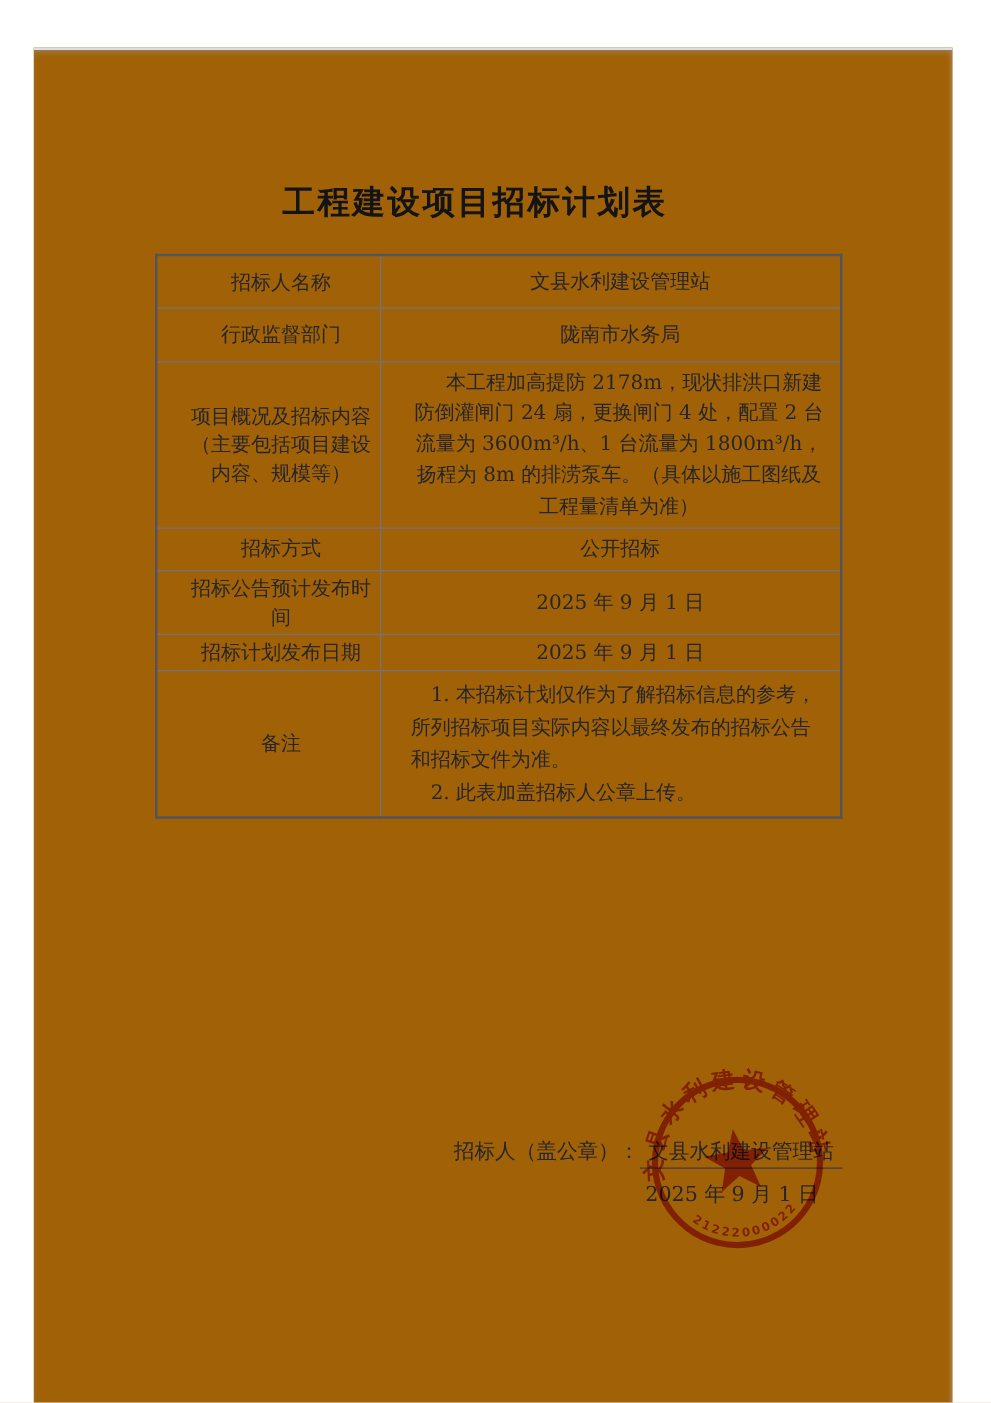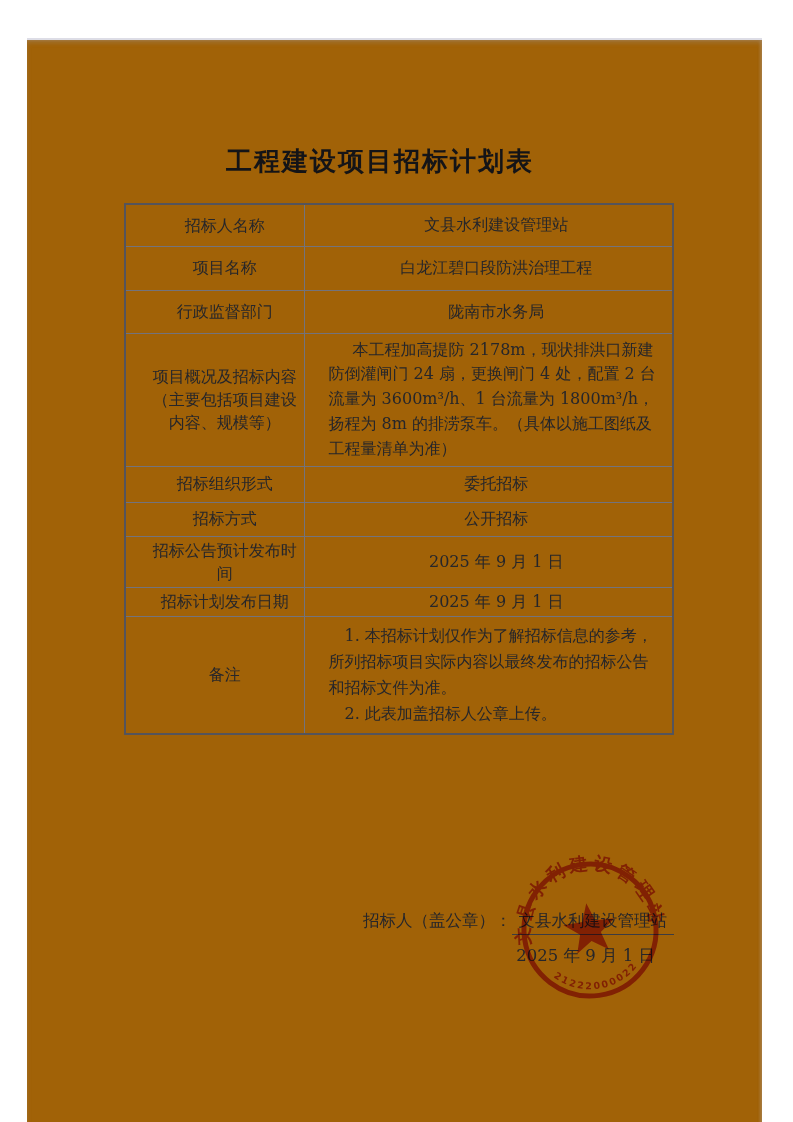--- a/index.html
+++ b/index.html
@@ -40,21 +40,21 @@
     table-layout: fixed;
     color: #26262a;
     font-size: 16px;
   }
   table.doc-table { border: 2px solid #54545c; }
   table.doc-table td { border: 1px solid #73737c; vertical-align: middle; padding-left: 24px; }
 
   td.c-label { text-align: center; padding: 2px 4px; line-height: 1.45; }
   td.c-value { text-align: center; padding: 2px 8px; line-height: 1.5; }
   td.c-approval { text-align: center; padding: 4px 8px; line-height: 1.7; }
-  td.c-para { text-align: left; padding: 4px 10px 4px 11px; }
+  td.c-para { text-align: center; padding: 4px 10px 4px 11px; }
   td.c-para p { text-indent: 1.5em; line-height: 1.55; }
   td.c-note { text-align: left; padding: 6px 12px; }
   td.c-note p { text-indent: 1em; line-height: 1.62; }
 
   
   tr.r1  { height: 42px; }  tr.r2  { height: 44px; }  tr.r3  { height: 43px; }
   tr.r4  { height: 120px; } tr.r5  { height: 133px; } tr.r6  { height: 35px; }
   tr.r7  { height: 32px; }  tr.r8  { height: 36px; }  tr.r9  { height: 34px; }
   tr.r10 { height: 34px; }  tr.r11 { height: 29px; }  tr.r12 { height: 92px; }
 
@@ -101,37 +101,29 @@
     <table class="doc-table">
       <colgroup>
           <col style="width:179px">
           <col style="width:369px">
         </colgroup>
       <tbody>
         <tr class="r1">
           <td class="c-label">招标人名称</td>
           <td class="c-value">文县水利建设管理站</td>
         </tr>
-        <tr class="r2">
-          <td class="c-label">项目名称</td>
-          <td class="c-value">白龙江碧口段防洪治理工程</td>
-        </tr>
         <tr class="r3">
           <td class="c-label">行政监督部门</td>
           <td class="c-value">陇南市水务局</td>
         </tr>
         <tr class="r5">
           <td class="c-label">项目概况及招标内容（主要包括项目建设内容、规模等）</td>
           <td class="c-para">
             <p>本工程加高提防 2178m，现状排洪口新建防倒灌闸门 24 扇，更换闸门 4 处，配置 2 台流量为 3600m³/h、1 台流量为 1800m³/h，扬程为 8m 的排涝泵车。（具体以施工图纸及工程量清单为准）</p>
           </td>
-        </tr>
-        <tr class="r8">
-          <td class="c-label">招标组织形式</td>
-          <td class="c-value">委托招标</td>
         </tr>
         <tr class="r9">
           <td class="c-label">招标方式</td>
           <td class="c-value">公开招标</td>
         </tr>
         <tr class="r10">
           <td class="c-label">招标公告预计发布时间</td>
           <td class="c-value">2025 年 9 月 1 日</td>
         </tr>
         <tr class="r11">

